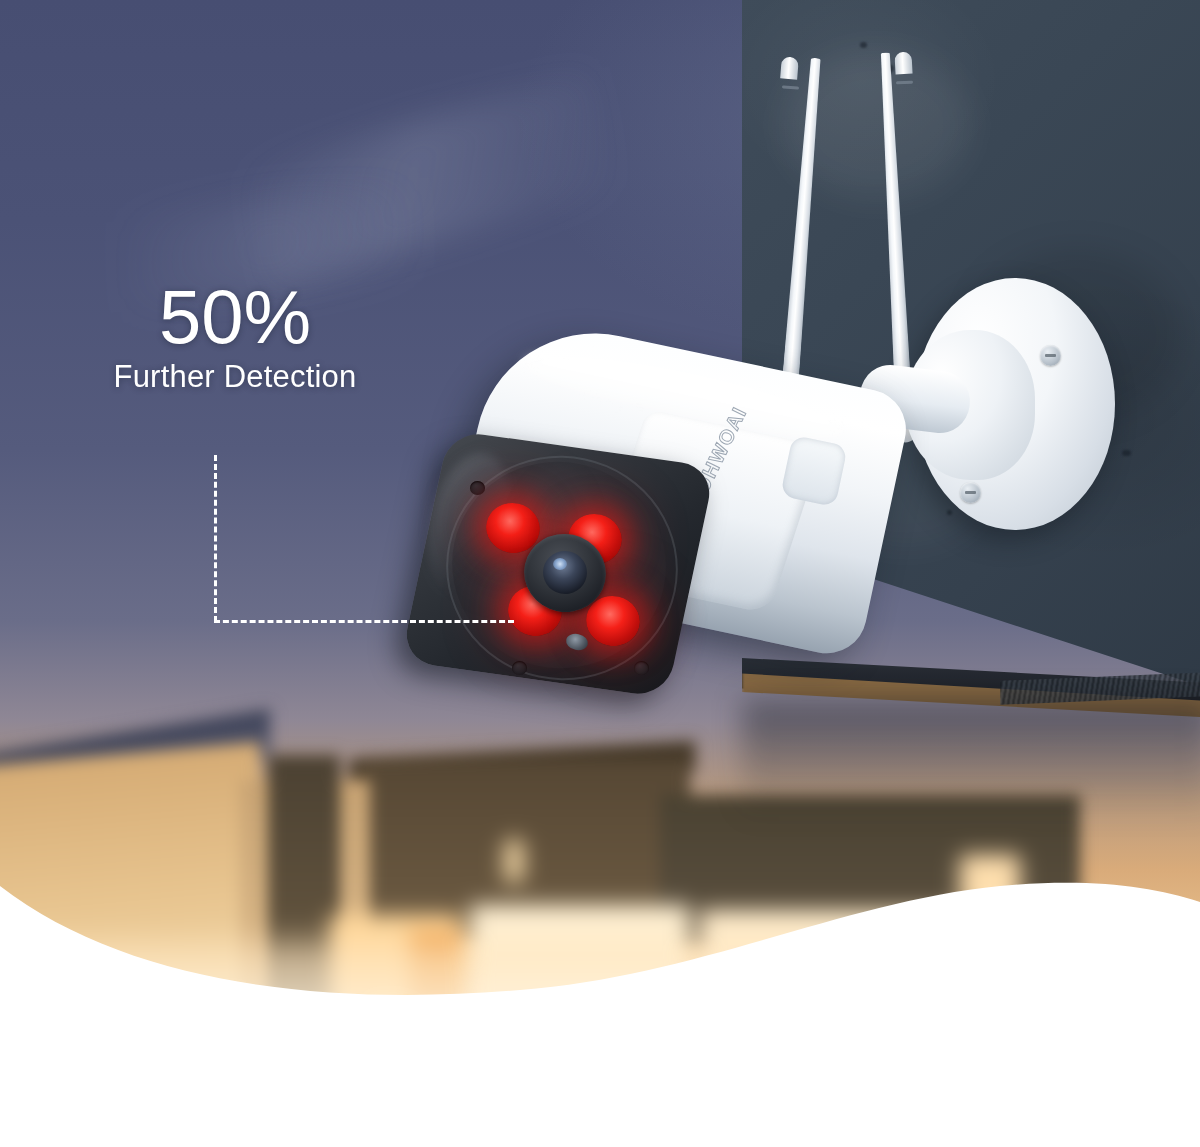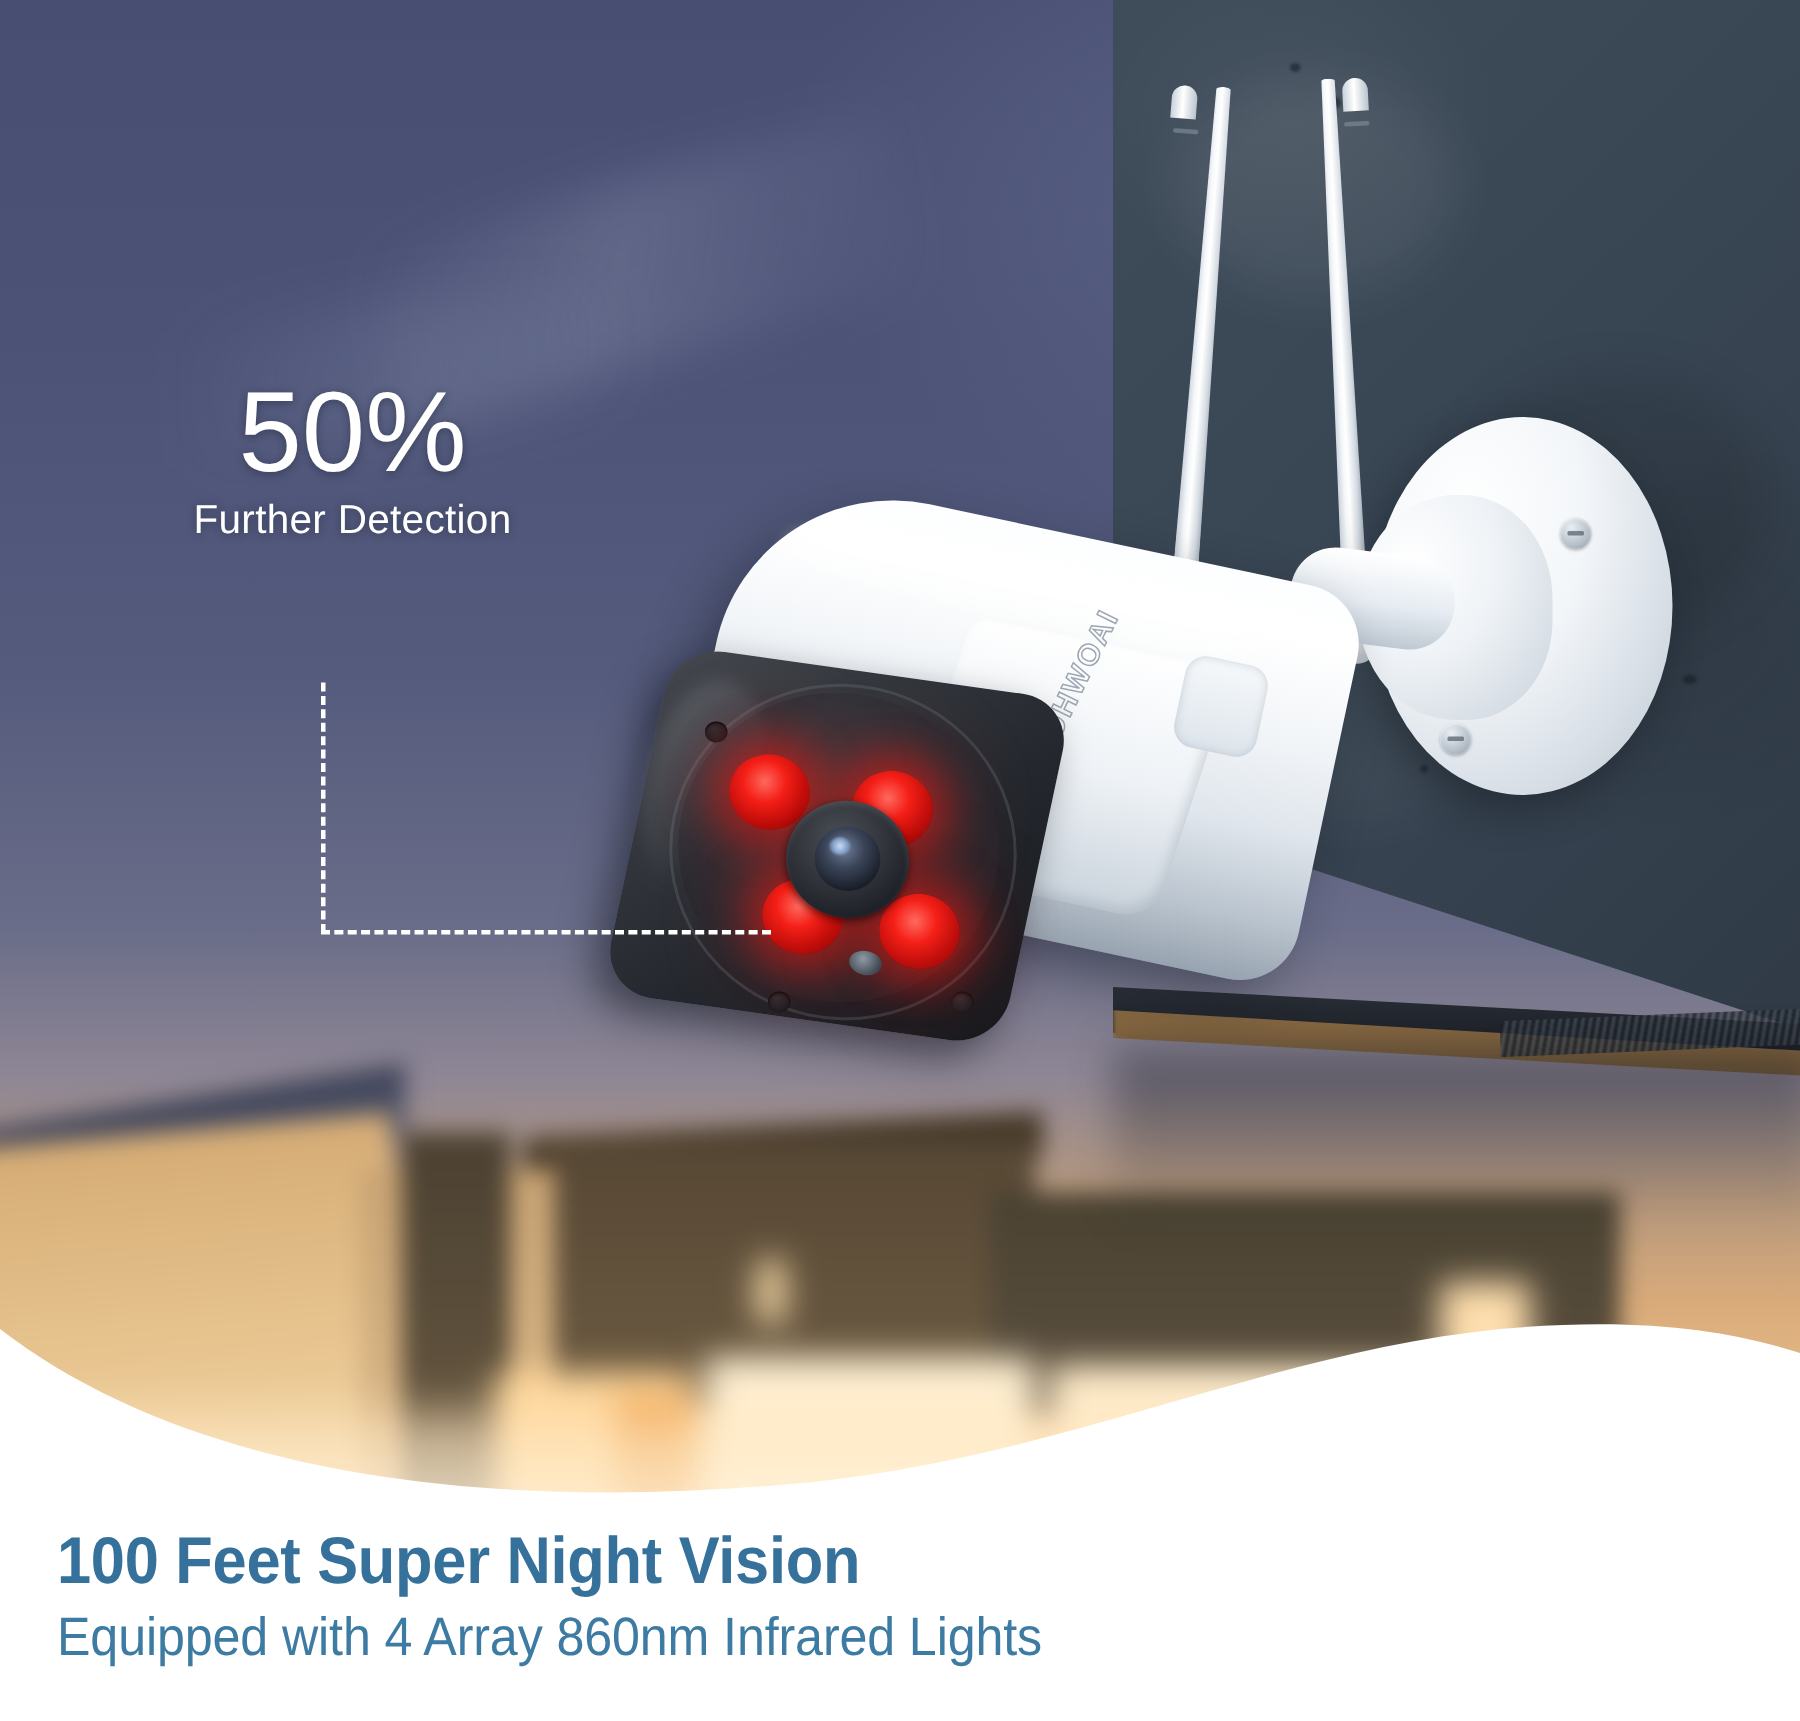--- a/index.html
+++ b/index.html
@@ -428,35 +428,35 @@
     background: radial-gradient(circle at 40% 35%, #2c3036, #14171b);
     box-shadow: inset 0 1px 2px rgba(0,0,0,.8);
   }
   .hole-tl { left: 470px; top: 481px; }
   .hole-bl { left: 512px; top: 661px; }
   .hole-br { left: 634px; top: 661px; }
 
   
   .callout {
     position: absolute;
-    left: 0; top: 254px;
+    left: 0; top: 282px;
     width: 470px;
     text-align: center;
     color: #ffffff;
     text-shadow: 0 1px 6px rgba(25,30,48,.45);
   }
   .callout-pct {
     font-size: 76px;
     font-weight: 300;
     line-height: .92;
     letter-spacing: 0px;
     margin: 0 0 6px 0;
   }
   .callout-line {
-    font-size: 27px;
+    font-size: 31px;
     font-weight: 300;
     line-height: 1.24;
     letter-spacing: .2px;
     margin: 0;
     white-space: nowrap;
   }
 
   .leader-v {
     position: absolute;
     left: 214px; top: 455px;
@@ -600,18 +600,14 @@
       <p class="callout-line">Further Detection</p>
     </div>
     <div class="leader-v"></div>
     <div class="leader-h"></div>
 
     <svg class="wave" viewBox="0 0 1200 230" preserveAspectRatio="none">
       <path d="M0 96 C 130 196, 330 216, 520 200 C 700 186, 840 112, 1000 96 C 1090 88, 1150 96, 1200 112 L1200 230 L0 230 Z" fill="#ffffff"></path>
     </svg>
   </div>
 
-  <div class="caption">
-    <h1 class="caption-title">100 Feet Super Night Vision</h1>
-    <p class="caption-sub">Equipped with 4 Array 860nm Infrared Lights</p>
-  </div>
 
 </div>
 
 </body></html>

